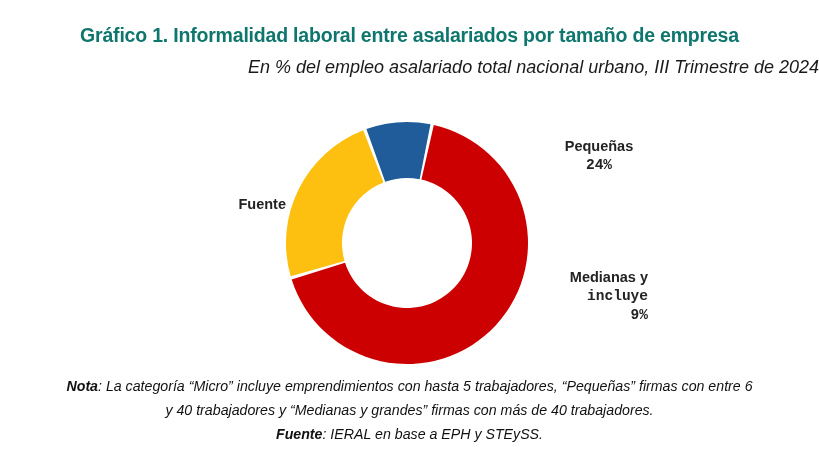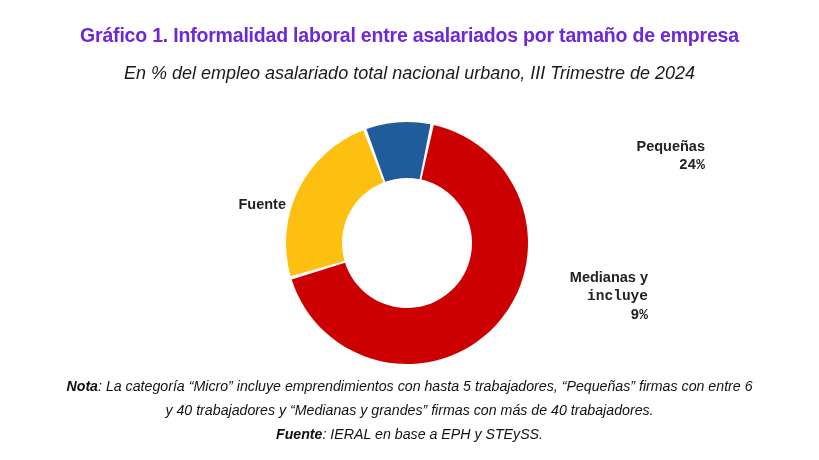--- a/index.html
+++ b/index.html
@@ -27,33 +27,34 @@
     position: absolute;
     top: 22px;
     left: 0;
     width: 819px;
     text-align: center;
   }
   .chart-title {
     font-size: 19.5px;
     font-weight: bold;
     letter-spacing: -0.2px;
-    color: #6d28d9;
+    color: #0f766e;
     line-height: 26px;
     margin: 0;
     white-space: nowrap;
   }
   .chart-subtitle {
     font-size: 18px;
     font-style: italic;
     font-weight: normal;
     color: #1a1a1a;
     line-height: 26px;
-    margin: 12px 0 0 0;
+    margin: 6px 0 0 0;
     white-space: nowrap;
+    text-align: right;
   }
 
   
   .plot-area {
     position: absolute;
     top: 100px;
     left: 0;
     width: 819px;
     height: 272px;
   }
@@ -87,22 +88,21 @@
   .label-micro {
     left: 196px;
     top: 95px;
     width: 90px;
     text-align: right;
   }
   .label-pequenas {
     left: 524px;
     top: 37px;
     width: 150px;
-    text-align: right;
-    margin-left: 31px;
+    text-align: center;
   }
   .label-medianas {
     left: 528px;
     top: 168px;
     width: 120px;
     text-align: right;
   }
 
   
   .notes {

